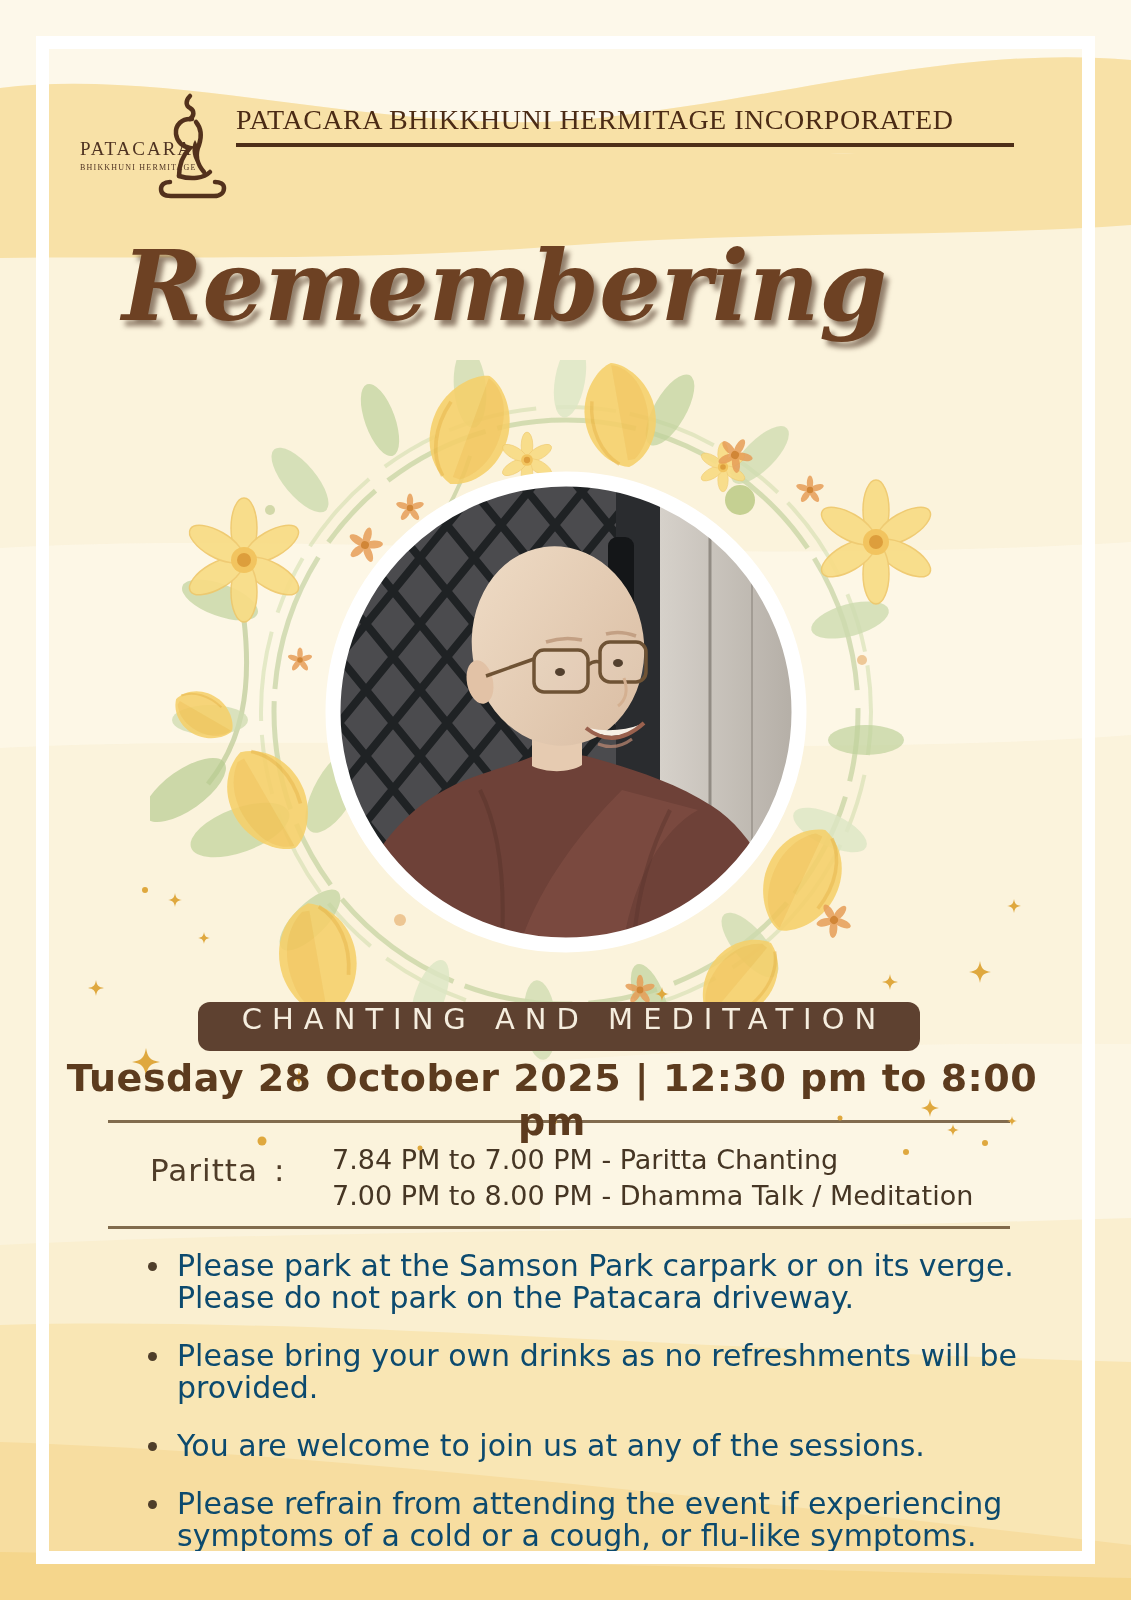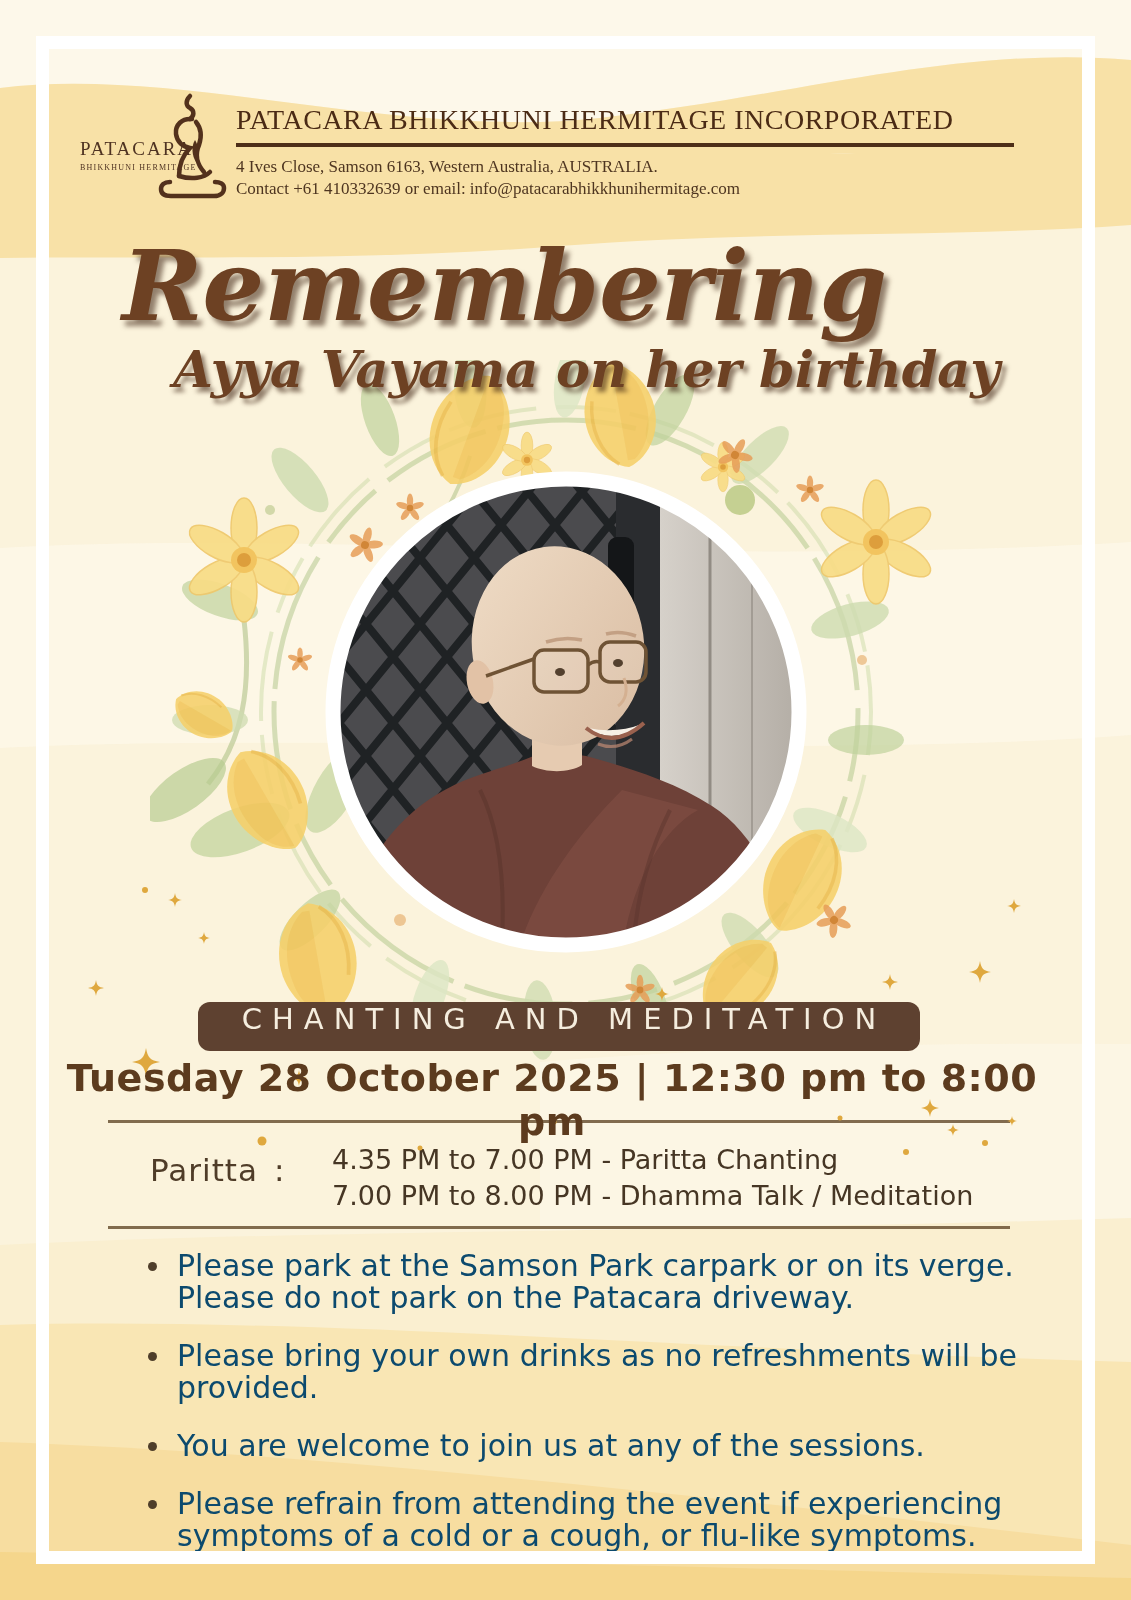--- a/index.html
+++ b/index.html
@@ -251,41 +251,36 @@
         <path d="M27,84 C40,88 52,86 58,80"></path>
         <path d="M18,90 C12,90 9,93 9,97 C9,102 13,104 19,104 L62,104 C69,104 72,100 72,96 C72,92 68,90 63,90"></path>
       </g>
       <path d="M43,48 C47,54 48,64 44,70 C40,64 39,54 43,48 Z" fill="#53311C"></path>
     </svg>
   </div>
 
   <div class="org-block">
     <div class="org-name">PATACARA BHIKKHUNI HERMITAGE INCORPORATED</div>
     <div class="org-rule"></div>
-    <div class="org-address">
-      <div>4 Ives Close, Samson 6163, Western Australia, AUSTRALIA.</div>
-      <div>Contact +61 410332639 or email: info@patacarabhikkhunihermitage.com</div>
-    </div>
   </div>
 
   <div class="title-main">Remembering</div>
-  <div class="title-sub">Ayya Vayama on her birthday</div>
 
   <div class="banner">
     <span>CHANTING AND MEDITATION</span>
   </div>
   <div class="date-line">Tuesday 28 October 2025 | 12:30 pm to 8:00 pm</div>
 
   <div class="rule rule-1"></div>
 
   <div class="schedule-label">
     <span>Paritta</span><span class="schedule-colon">:</span>
   </div>
   <div class="schedule-items">
-    <div>4.35 PM to 7.00 PM - Paritta Chanting</div>
+    <div>7.84 PM to 7.00 PM - Paritta Chanting</div>
     <div>7.00 PM to 8.00 PM - Dhamma Talk / Meditation</div>
   </div>
 
   <div class="rule rule-2"></div>
 
   <div class="notes">
     <div class="note">
       <span class="dot"></span>
       <span class="txt">Please park at the Samson Park carpark or on its verge. Please do not park on the Patacara driveway.</span>
     </div>

